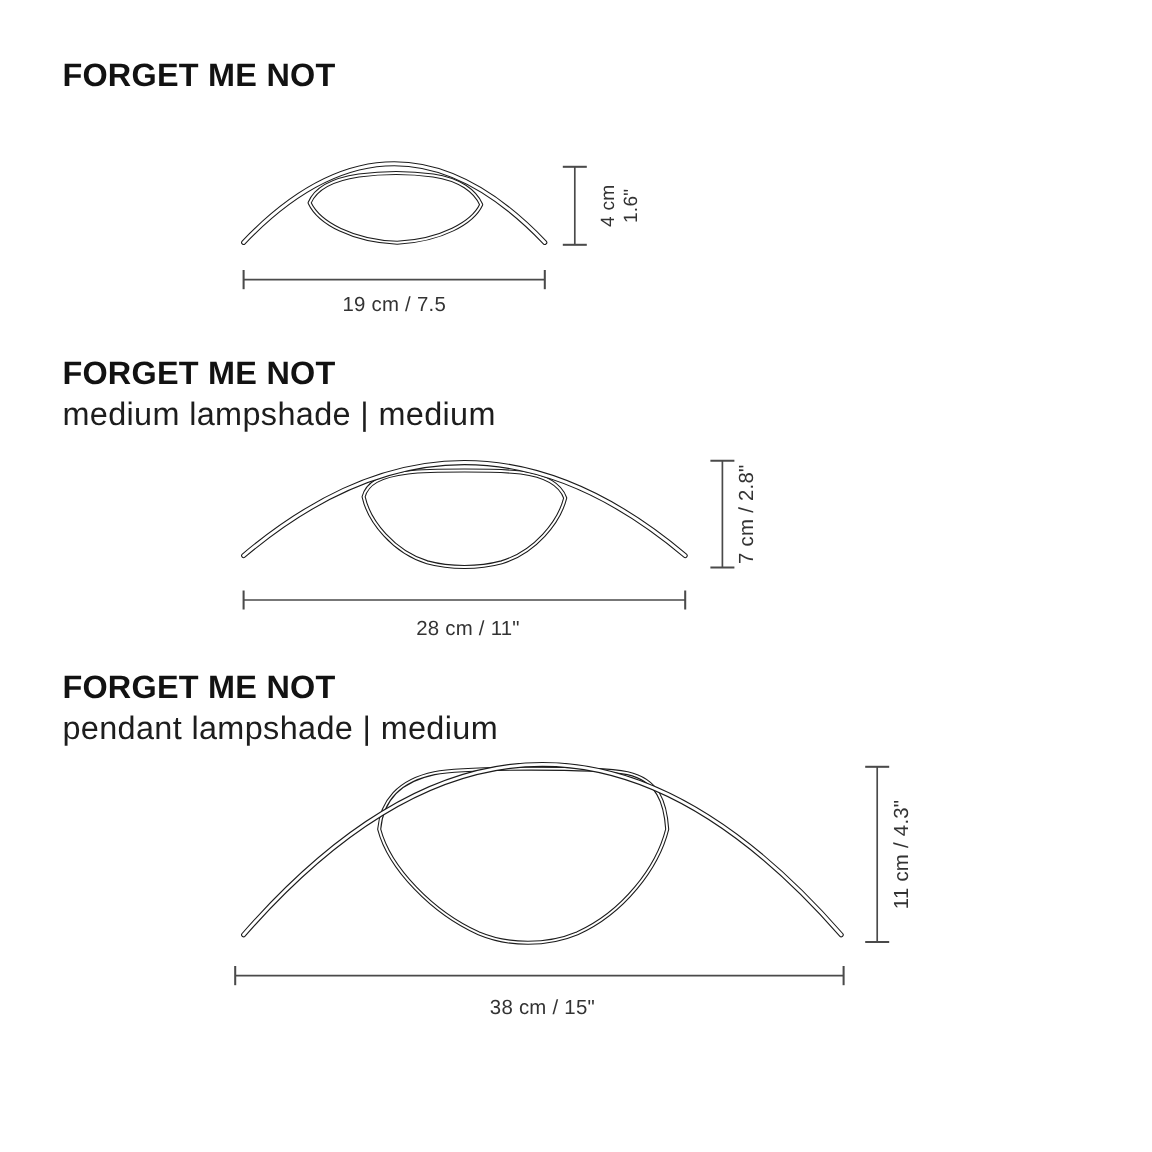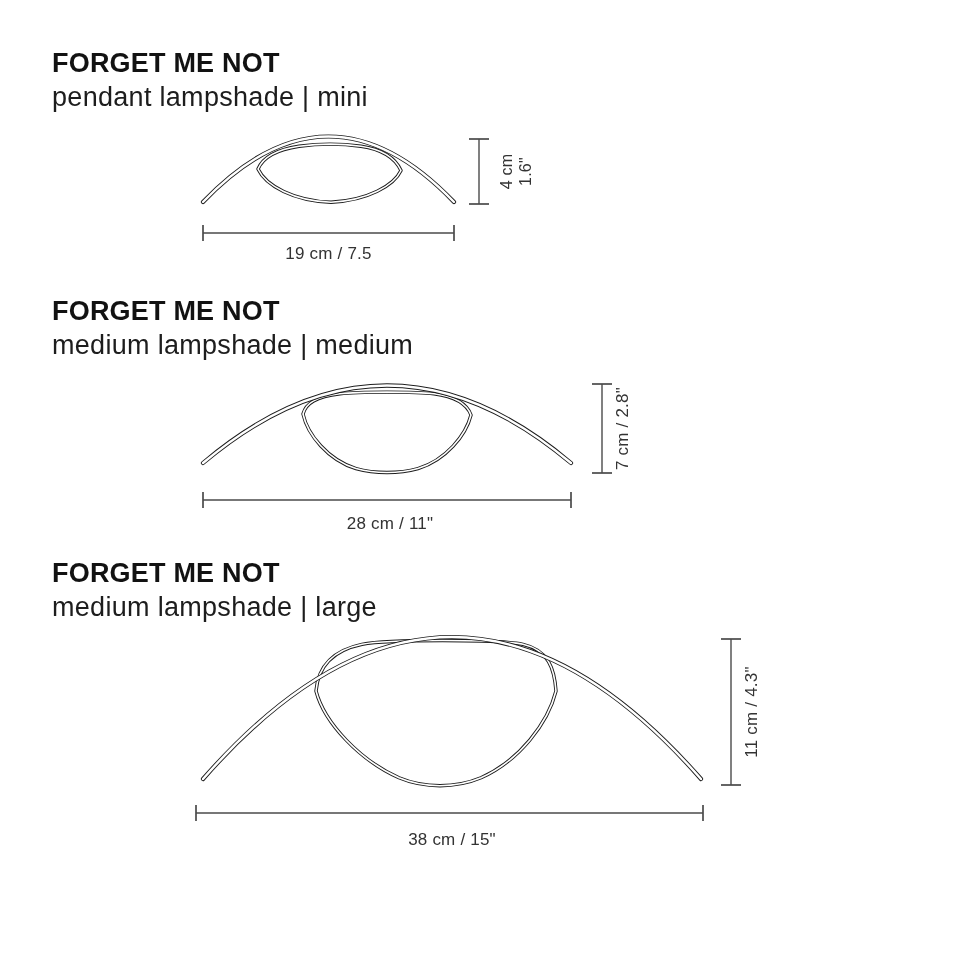--- a/index.html
+++ b/index.html
@@ -57,21 +57,20 @@
   }
   .dim-label-small { font-size: 16px; }
 </style>
 </head>
 <body>
 
 <div class="canvas">
 
   <section class="size-block" style="top:48px">
     <h1 class="title">FORGET ME NOT</h1>
-    <h2 class="subtitle">pendant lampshade | mini</h2>
   </section>
 
   <svg id="svg-mini" class="diagram" width="400" height="160" viewBox="170 120 400 160">
 
     <g>
       <path class="bowl-dark" d="M 258 169 C 263 157, 277 149.5, 299 146.2 C 318.5 143.6, 342 143.6, 361 146.2 C 383.5 149.5, 396 159.5, 401 170.5 C 394 185.5, 368 200.3, 331 202.3 C 294 200.8, 266 186, 258 169 Z"></path>
       <path class="bowl-core" d="M 258 169 C 263 157, 277 149.5, 299 146.2 C 318.5 143.6, 342 143.6, 361 146.2 C 383.5 149.5, 396 159.5, 401 170.5 C 394 185.5, 368 200.3, 331 202.3 C 294 200.8, 266 186, 258 169 Z"></path>
     </g>
 
     <g>
@@ -118,21 +117,21 @@
     <g>
       <line class="dim" x1="203" y1="500" x2="571" y2="500"></line>
       <line class="tick" x1="203" y1="492" x2="203" y2="508"></line>
       <line class="tick" x1="571" y1="492" x2="571" y2="508"></line>
       <text class="dim-label" x="390" y="529" text-anchor="middle">28 cm / 11"</text>
     </g>
   </svg>
 
   <section class="size-block" style="top:558px">
     <h1 class="title">FORGET ME NOT</h1>
-    <h2 class="subtitle">medium lampshade | large</h2>
+    <h2 class="subtitle">pendant lampshade | medium</h2>
   </section>
 
   <svg id="svg-large" class="diagram" width="620" height="232" viewBox="170 626 620 232">
     <g>
       <path class="bowl-dark" d="M 316 691 C 318 668, 332 650.5, 362 644.3 C 388 639.3, 497 639.3, 523 644.3 C 548.5 650, 554.5 669, 556 691 C 548 723, 519.5 760.5, 481 777.8 C 456 788.3, 424 788.3, 399 777.8 C 360.5 760.5, 324.5 723.5, 316 691 Z"></path>
       <path class="bowl-core" d="M 316 691 C 318 668, 332 650.5, 362 644.3 C 388 639.3, 497 639.3, 523 644.3 C 548.5 650, 554.5 669, 556 691 C 548 723, 519.5 760.5, 481 777.8 C 456 788.3, 424 788.3, 399 777.8 C 360.5 760.5, 324.5 723.5, 316 691 Z"></path>
     </g>
     <g>
       <path class="band-dark" d="M 203 779 Q 452 495 701 779"></path>
       <path class="band-core" d="M 203 779 Q 452 495 701 779"></path>

